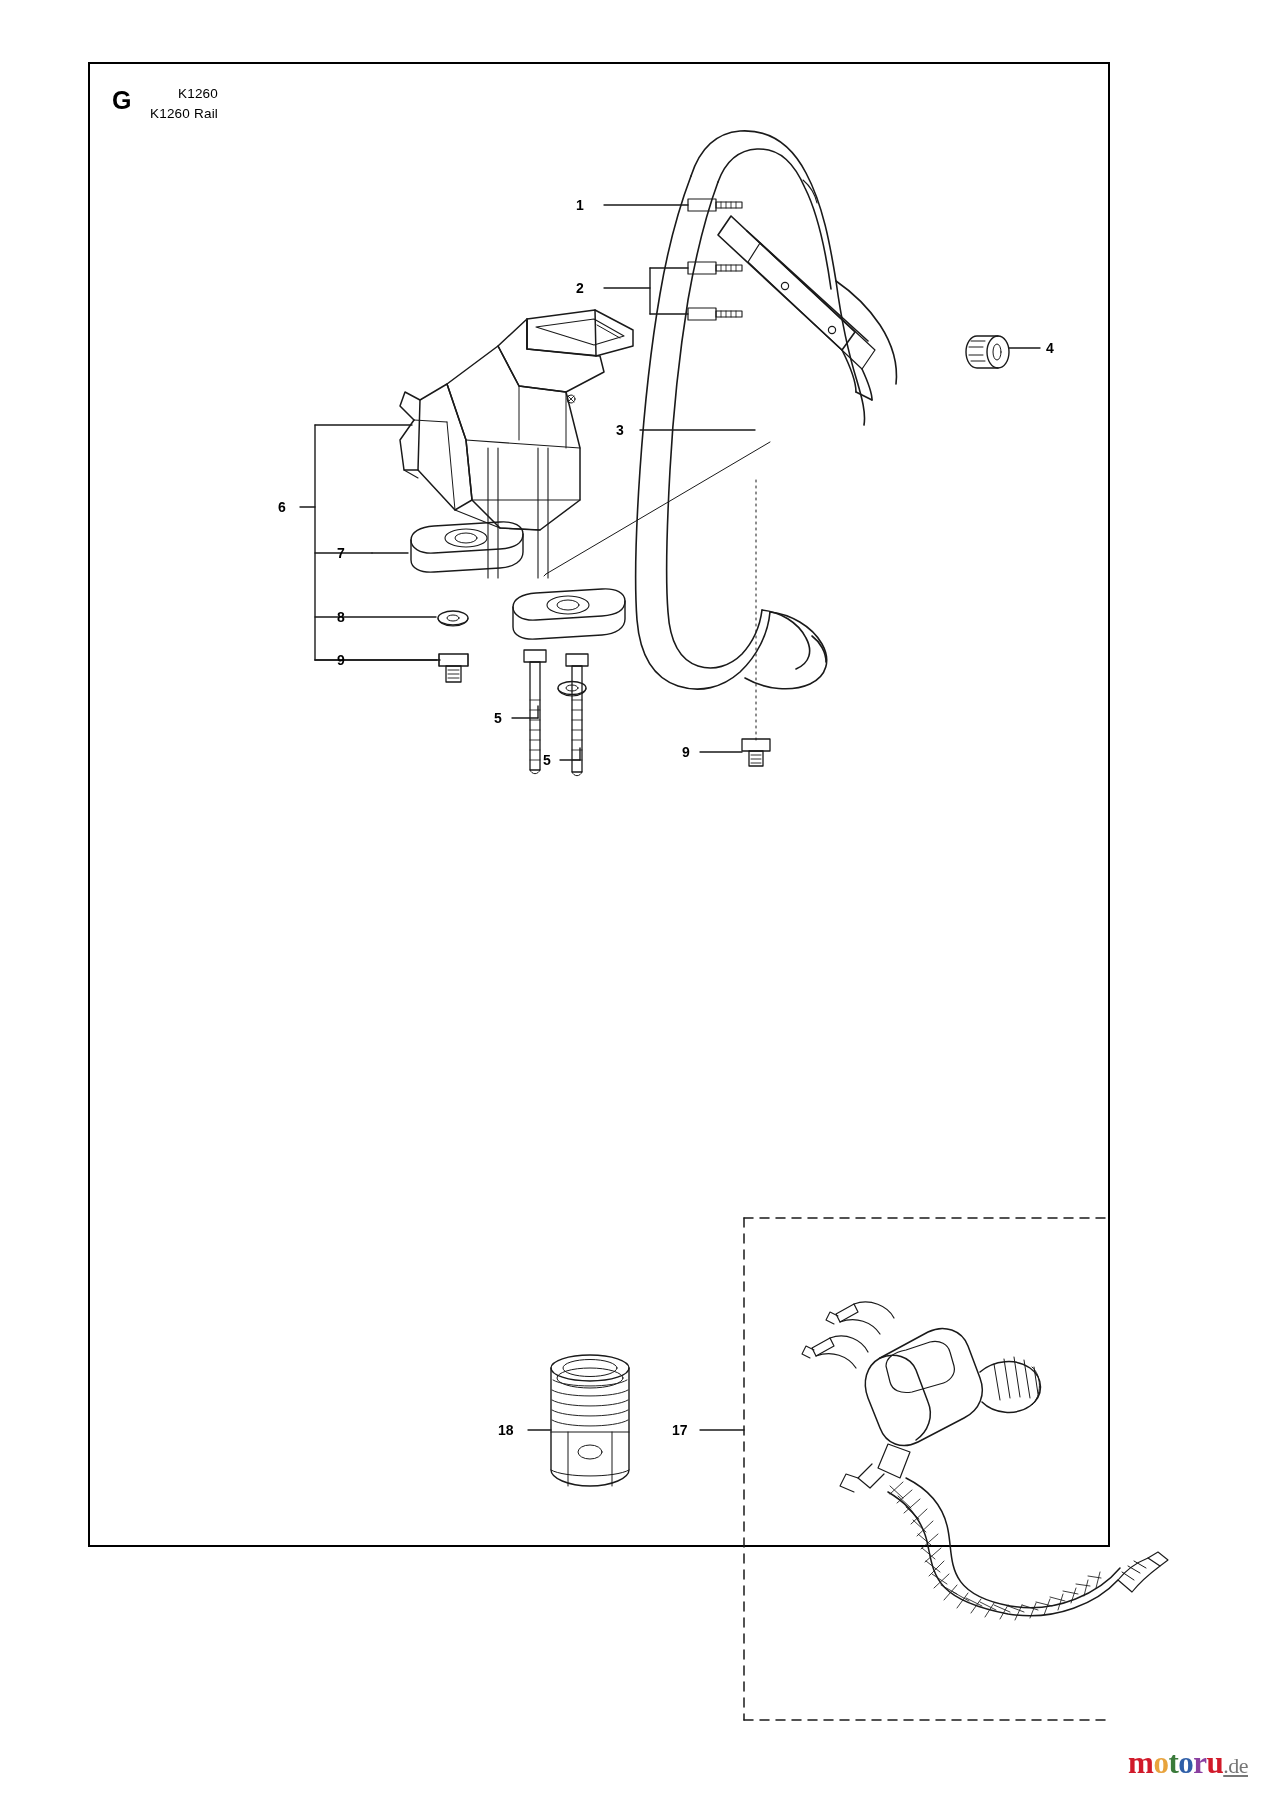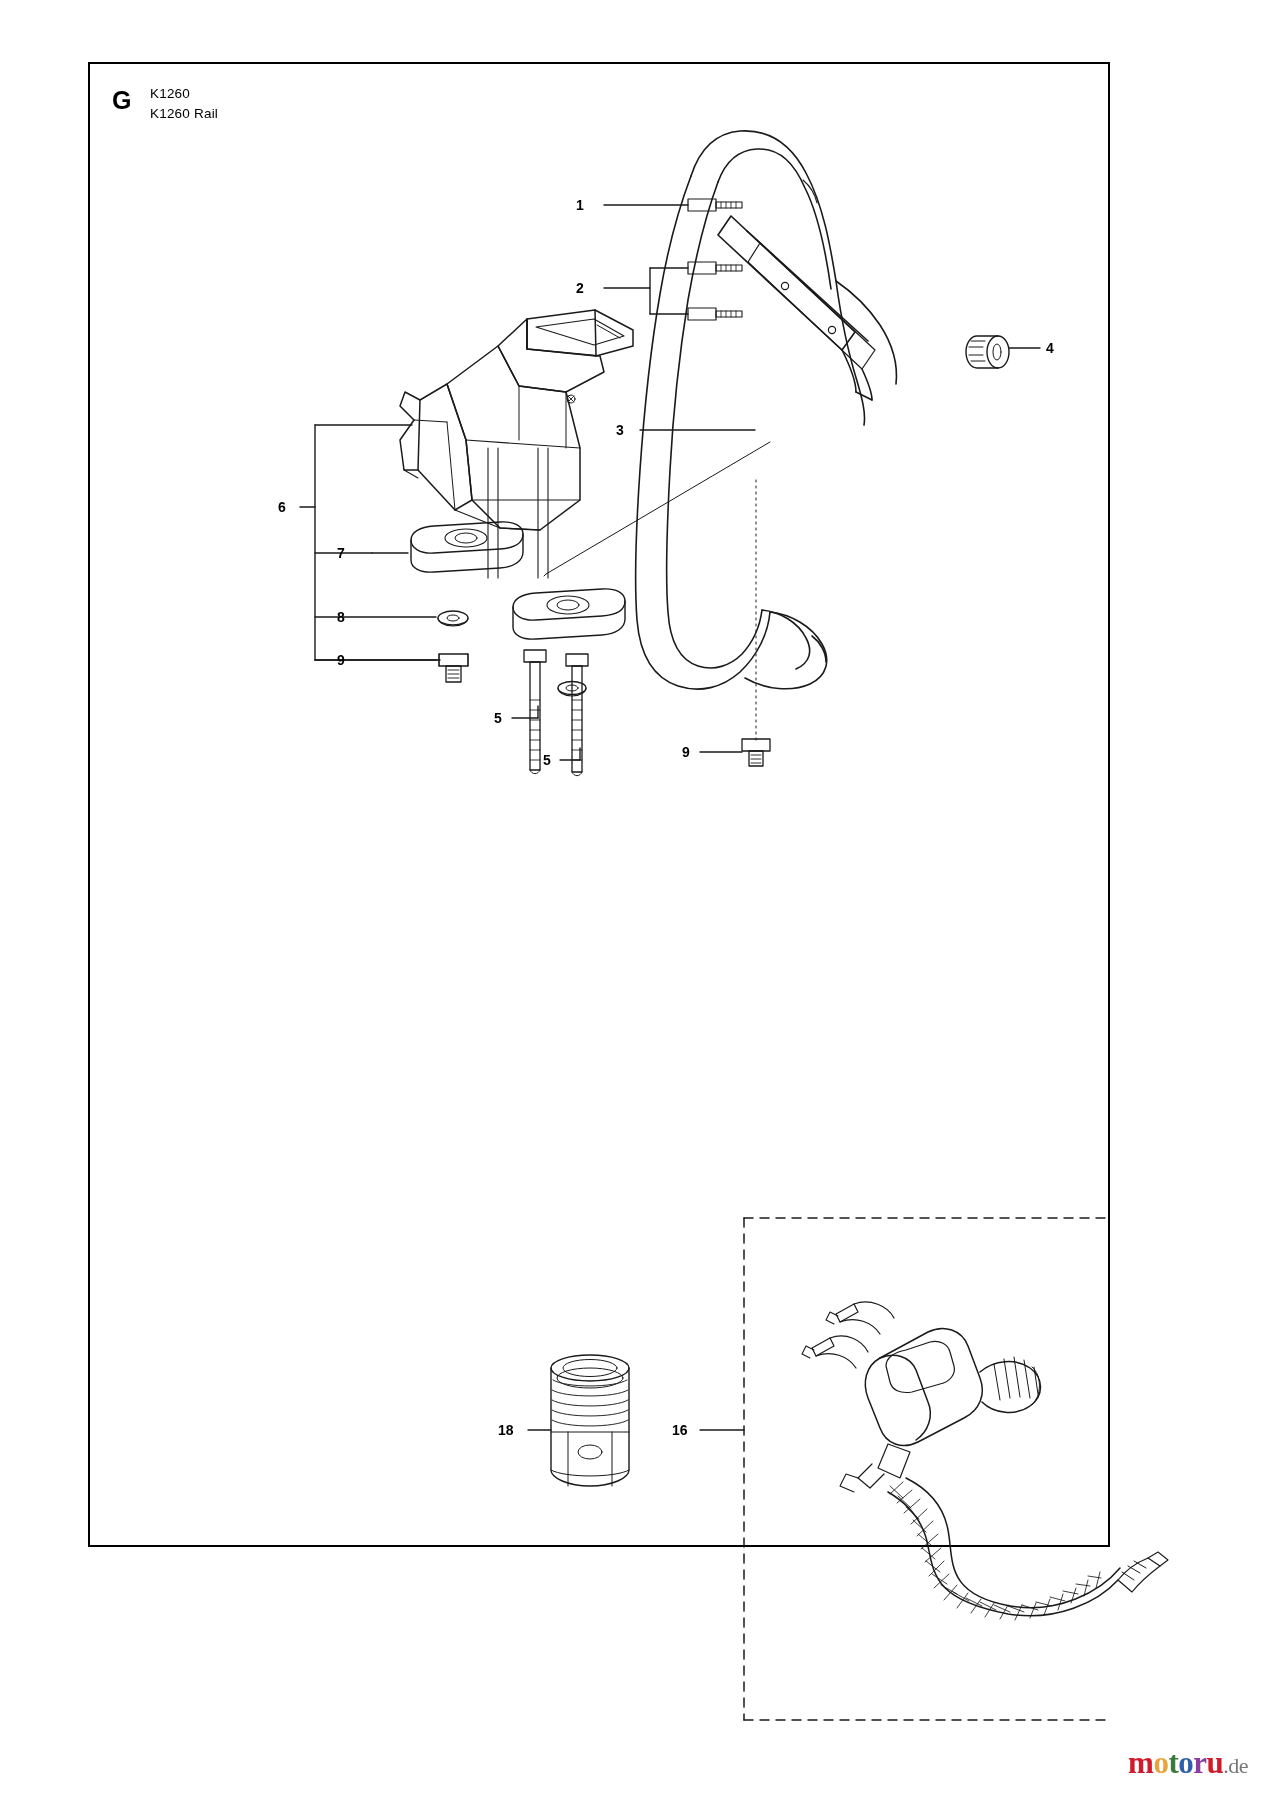--- a/index.html
+++ b/index.html
@@ -44,20 +44,21 @@
   #section-titles {
     position: absolute;
     left: 150px;
     top: 84px;
     line-height: 1.45;
   }
   #section-titles div {
     font-size: 13.5px;
     color: #000;
     letter-spacing: 0.2px;
+    text-align: right;
   }
   
   #art {
     position: absolute;
     left: 0; top: 0;
     width: 1284px;
     height: 1800px;
     pointer-events: none;
   }
   
@@ -79,21 +80,21 @@
     line-height: 1;
     letter-spacing: -0.5px;
     font-family: "Liberation Serif", serif;
   }
   #watermark .m { color: #d11a2a; font-weight: bold; }
   #watermark .o1 { color: #e8a33d; font-weight: bold; }
   #watermark .t { color: #3a7a3a; font-weight: bold; }
   #watermark .o2 { color: #2f5fa8; font-weight: bold; }
   #watermark .r { color: #8a3fa0; font-weight: bold; }
   #watermark .u { color: #d11a2a; font-weight: bold; }
-  #watermark .de { color: #777; font-size: 22px; }
+  #watermark .de { color: #777; font-size: 22px; text-decoration: underline; }
 </style>
 </head>
 <body>
 
 <div id="page">
 
   <div id="frame"></div>
 
   <div id="section-letter">G</div>
 
@@ -483,19 +484,19 @@
   <div class="callout" style="left:616px; top:423px;">3</div>
   <div class="callout" style="left:1046px; top:341px;">4</div>
   <div class="callout" style="left:494px; top:711px;">5</div>
   <div class="callout" style="left:543px; top:753px;">5</div>
   <div class="callout" style="left:278px; top:500px;">6</div>
   <div class="callout" style="left:337px; top:546px;">7</div>
   <div class="callout" style="left:337px; top:610px;">8</div>
   <div class="callout" style="left:337px; top:653px;">9</div>
   <div class="callout" style="left:682px; top:745px;">9</div>
   <div class="callout" style="left:498px; top:1423px;">18</div>
-  <div class="callout" style="left:672px; top:1423px;">16</div>
+  <div class="callout" style="left:672px; top:1423px;">17</div>
 
   <div id="watermark">
     <span class="m">m</span><span class="o1">o</span><span class="t">t</span><span class="o2">o</span><span class="r">r</span><span class="u">u</span><span class="de">.de</span>
   </div>
 
 </div>
 
 </body></html>

